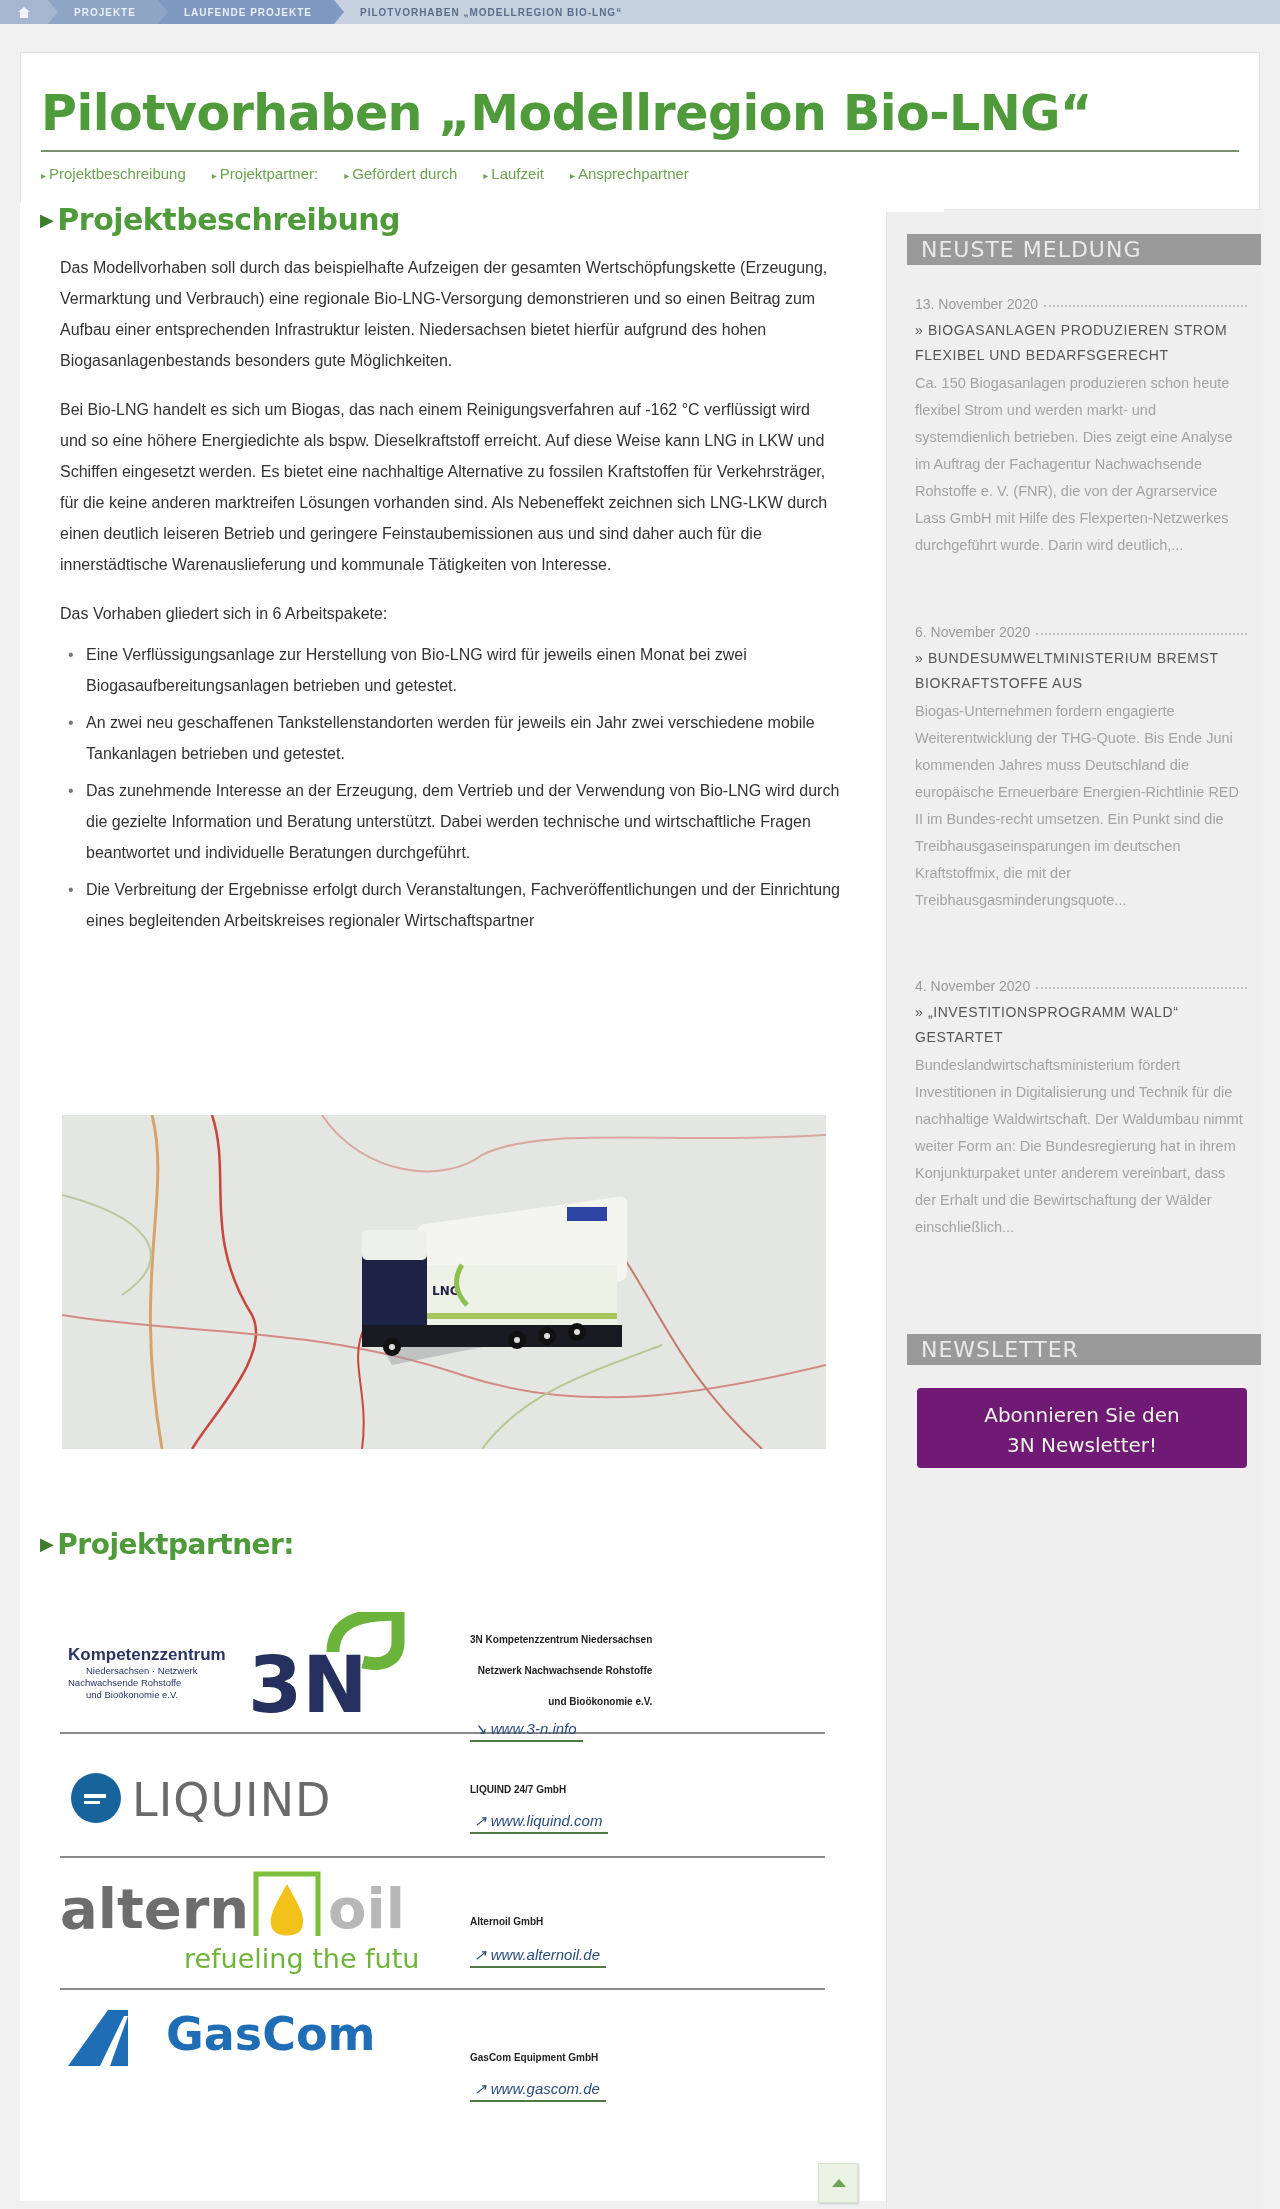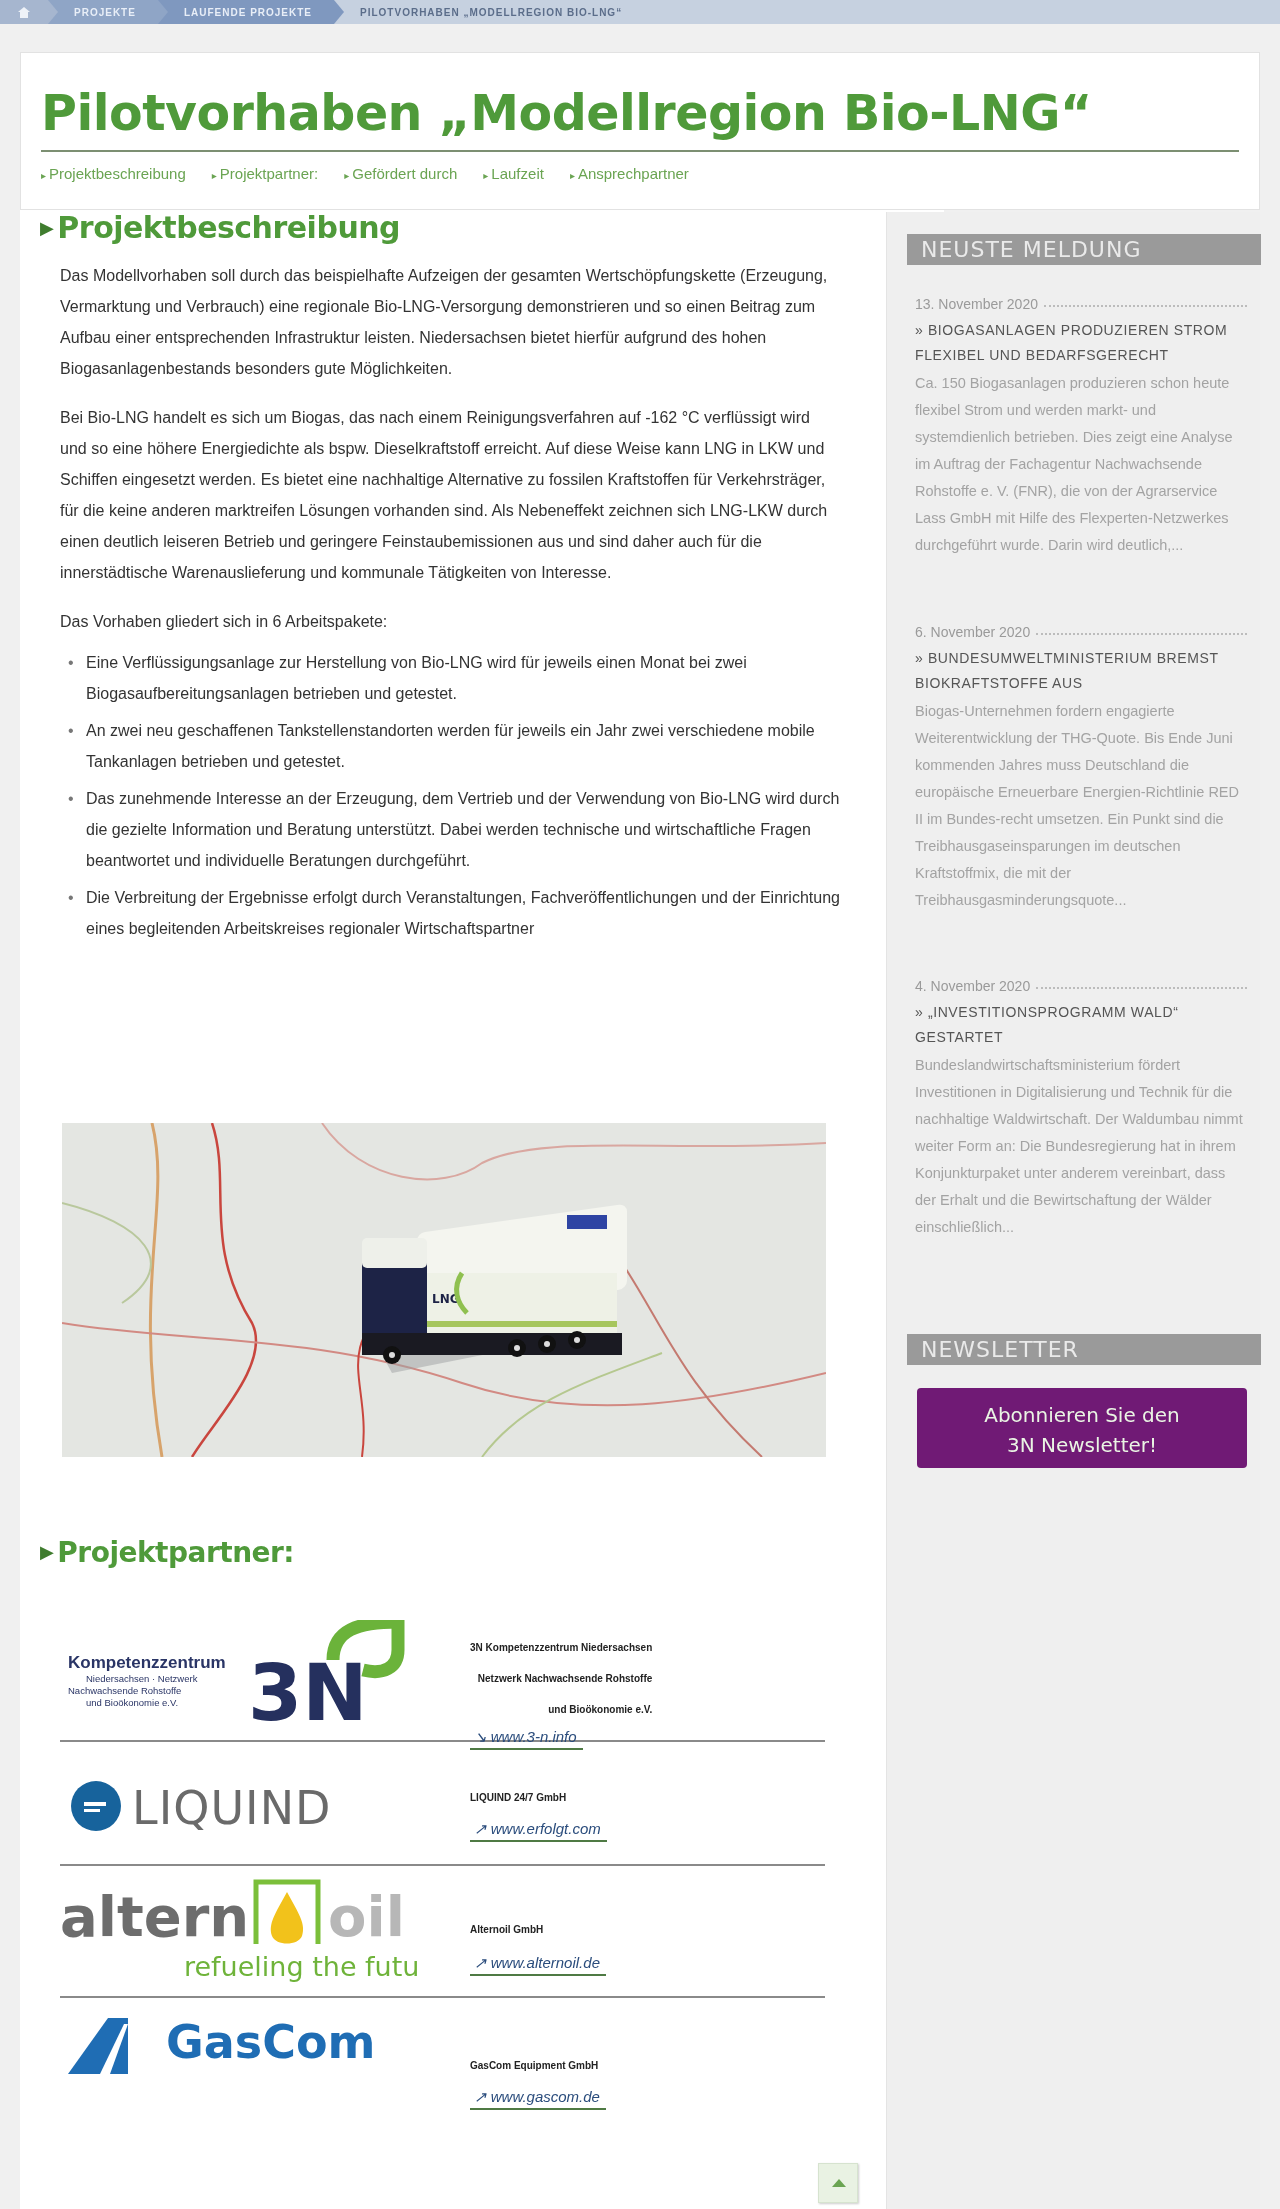--- a/index.html
+++ b/index.html
@@ -22,21 +22,21 @@
   .home-icon::after { content: ""; position: absolute; left: 2px; top: 5px; width: 8px; height: 6px; background: #eef2f8; }
 
   
   .headbox { position: absolute; left: 20px; top: 52px; width: 1240px; height: 158px; background: #fff; border: 1px solid #e2e2e2; }
   .page-title { position: absolute; left: 20px; top: 32px; font-size: 49px; font-weight: bold; color: #4f9a3a; letter-spacing: -0.5px; font-family: "DejaVu Sans", sans-serif; }
   .title-rule { position: absolute; left: 20px; top: 97px; width: 1198px; height: 2px; background: #7c8f72; }
   .anchors { position: absolute; left: 20px; top: 112px; display: flex; gap: 26px; font-size: 15px; color: #6aa452; }
   .anchors span.item::before { content: "\25B8"; font-size: 10px; margin-right: 3px; color: #6aa452; }
 
   
-  .main { position: absolute; left: 20px; top: 210px; width: 924px; height: 1999px; background: #fff; }
+  .main { position: absolute; left: 20px; top: 202px; width: 924px; height: 1999px; background: #fff; }
   .sec-h { position: absolute; left: 20px; font-size: 30px; font-weight: bold; color: #4f9a3a; font-family: "DejaVu Sans", sans-serif; letter-spacing: -0.5px; }
   .sec-h .tri { font-size: 18px; margin-right: 4px; color: #3f7c2e; vertical-align: 4px; }
   .body { position: absolute; left: 40px; width: 780px; font-size: 16px; line-height: 31px; color: #333; }
   .body p { margin-bottom: 18px; }
   .body ul { list-style: none; }
   .body li { position: relative; padding-left: 26px; margin-bottom: 6px; }
   .body li::before { content: "\2022"; position: absolute; left: 8px; top: 0; color: #777; }
 
   .photo { position: absolute; left: 42px; top: 913px; width: 764px; height: 334px; overflow: hidden; background: #e7e9e4; }
 
@@ -161,21 +161,21 @@
   <div class="partner" style="top:1534px; height:122px;">
     <div class="logo" style="top:34px; width:330px; height:60px;">
       <svg width="330" height="60" viewBox="0 0 330 60">
         <circle cx="28" cy="28" r="25" fill="#17639c"></circle>
         <rect x="16" y="24" width="22" height="4" fill="#fff"></rect>
           <rect x="16" y="31" width="16" height="3" fill="#fff"></rect>
         <text x="64" y="46" font-family="DejaVu Sans, sans-serif" font-size="46" fill="#6a6a6a" letter-spacing="1">LIQUIND</text>
       </svg>
     </div>
     <div class="name" style="top:38px;">LIQUIND 24/7 GmbH</div>
-    <a class="link" style="top:76px;"><span>↗</span> <span>www.erfolgt.com</span></a>
+    <a class="link" style="top:76px;"><span>↗</span> <span>www.liquind.com</span></a>
   </div>
 
   <div class="partner" style="top:1658px; height:130px;">
     <div class="logo" style="top:6px; left:0; width:360px; height:115px;">
       <svg width="360" height="115" viewBox="0 0 360 115">
         <text x="0" y="62" font-family="DejaVu Sans, sans-serif" font-size="56" font-weight="bold" fill="#6d6d6d">altern</text>
         <path d="M196 70 L196 8 L258 8 L258 70" stroke="#7bbf3a" stroke-width="5" fill="none"></path>
         <path d="M227 18 C215 40 208 50 212 62 C216 72 238 72 242 62 C246 50 239 40 227 18 Z" fill="#f2c21b"></path>
         <text x="268" y="62" font-family="DejaVu Sans, sans-serif" font-size="56" font-weight="bold" fill="#b7b7b7">oil</text>
         <text x="124" y="102" font-family="DejaVu Sans, sans-serif" font-size="27" fill="#6fb33a">refueling the future</text>

